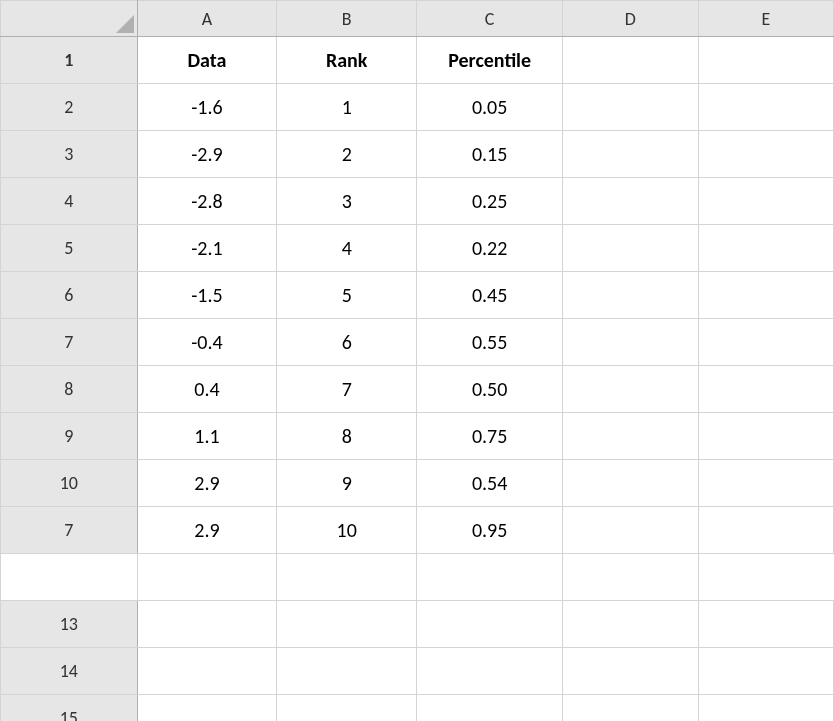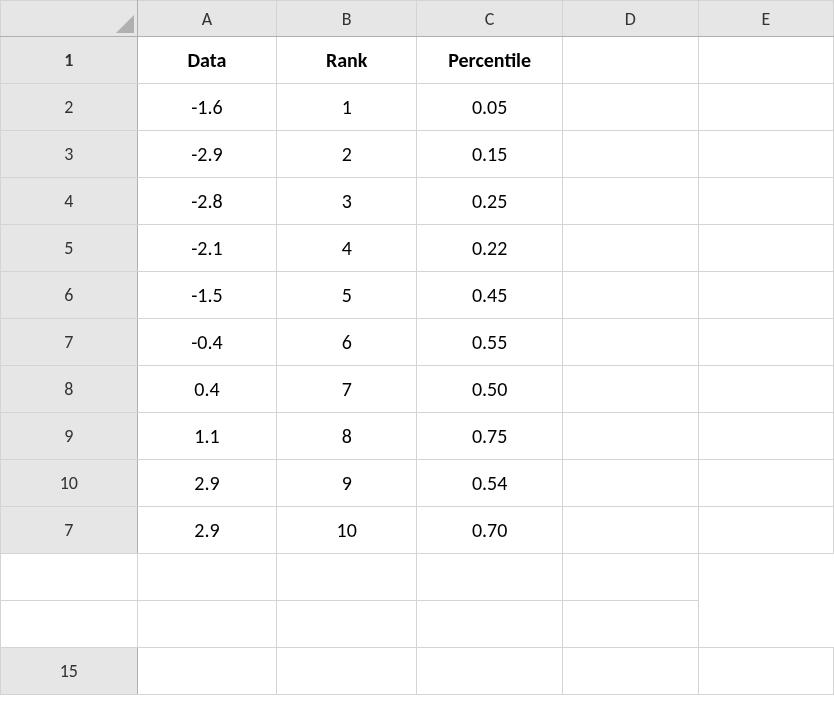--- a/index.html
+++ b/index.html
@@ -177,35 +177,44 @@
     <div class="cell data-cell">9</div>
     <div class="cell data-cell">0.54</div>
     <div class="cell data-cell"></div>
     <div class="cell data-cell"></div>
   </div>
 
   <div class="row">
     <div class="cell row-header">7</div>
     <div class="cell data-cell">2.9</div>
     <div class="cell data-cell">10</div>
-    <div class="cell data-cell">0.70</div>
-    <div class="cell data-cell"></div>
-    <div class="cell data-cell"></div>
-  </div>
-
-  <div class="row">
-    <div class="cell data-cell"></div>
-    <div class="cell data-cell"></div>
-    <div class="cell data-cell"></div>
-    <div class="cell data-cell"></div>
-    <div class="cell data-cell"></div>
-  </div>
-
-
-  <div class="row">
+    <div class="cell data-cell">0.95</div>
+    <div class="cell data-cell"></div>
+    <div class="cell data-cell"></div>
+  </div>
+
+  <div class="row">
+    <div class="cell data-cell"></div>
+    <div class="cell data-cell"></div>
+    <div class="cell data-cell"></div>
+    <div class="cell data-cell"></div>
+    <div class="cell data-cell"></div>
+  </div>
+
+  <div class="row">
+    <div class="cell row-header">13</div>
+    <div class="cell data-cell"></div>
+    <div class="cell data-cell"></div>
+    <div class="cell data-cell"></div>
+    <div class="cell data-cell"></div>
+    <div class="cell data-cell"></div>
+  </div>
+
+  <div class="row">
+    <div class="cell row-header">14</div>
     <div class="cell data-cell"></div>
     <div class="cell data-cell"></div>
     <div class="cell data-cell"></div>
     <div class="cell data-cell"></div>
     <div class="cell data-cell"></div>
   </div>
 
   <div class="row">
     <div class="cell row-header">15</div>
     <div class="cell data-cell"></div>

